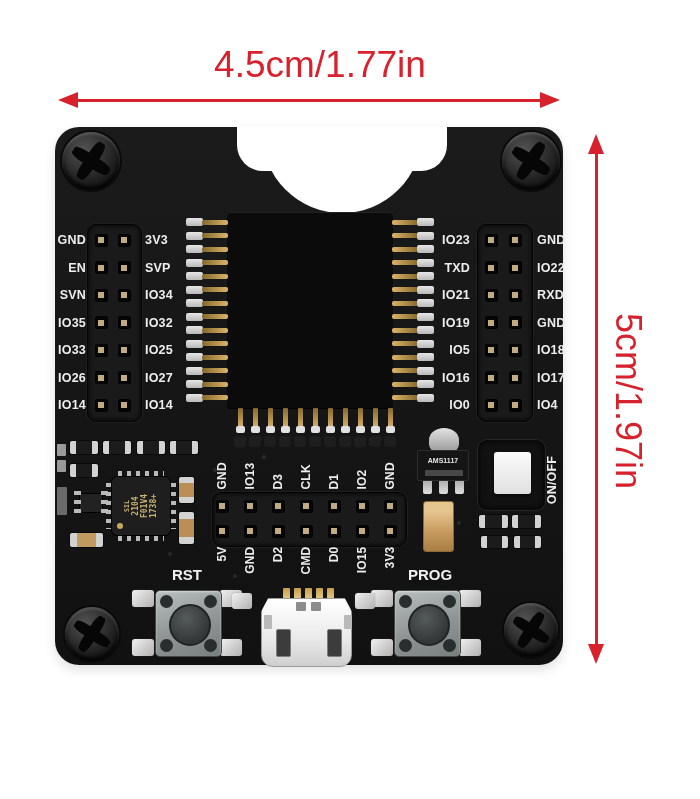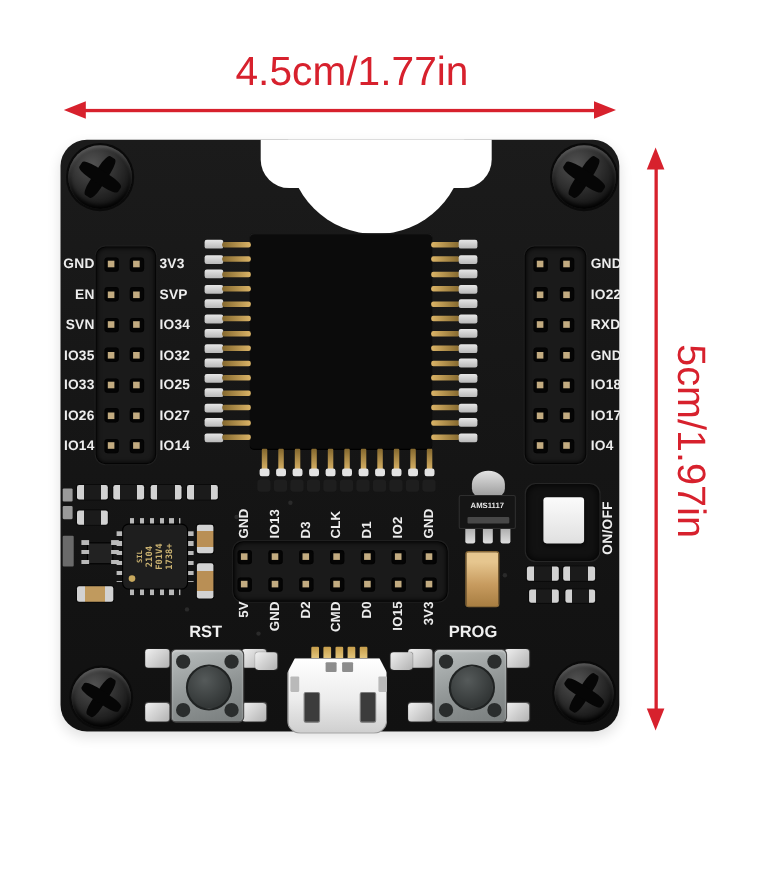--- a/index.html
+++ b/index.html
@@ -148,20 +148,29 @@
     <div class="pinlbl">IO14</div>
   </div>
   <div class="lblcol" style="left:145px;width:40px;">
     <div class="pinlbl">3V3</div>
     <div class="pinlbl">SVP</div>
     <div class="pinlbl">IO34</div>
     <div class="pinlbl">IO32</div>
     <div class="pinlbl">IO25</div>
     <div class="pinlbl">IO27</div>
     <div class="pinlbl">IO14</div>
+  </div>
+  <div class="lblcol ralign" style="left:426px;width:44px;align-items:flex-end;">
+    <div class="pinlbl">IO23</div>
+    <div class="pinlbl">TXD</div>
+    <div class="pinlbl">IO21</div>
+    <div class="pinlbl">IO19</div>
+    <div class="pinlbl">IO5</div>
+    <div class="pinlbl">IO16</div>
+    <div class="pinlbl">IO0</div>
   </div>
   <div class="lblcol" style="left:537px;width:42px;">
     <div class="pinlbl">GND</div>
     <div class="pinlbl">IO22</div>
     <div class="pinlbl">RXD</div>
     <div class="pinlbl">GND</div>
     <div class="pinlbl">IO18</div>
     <div class="pinlbl">IO17</div>
     <div class="pinlbl">IO4</div>
   </div>

